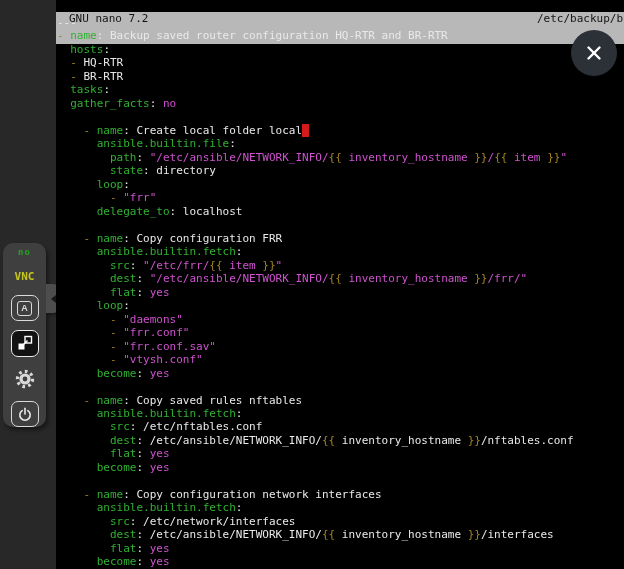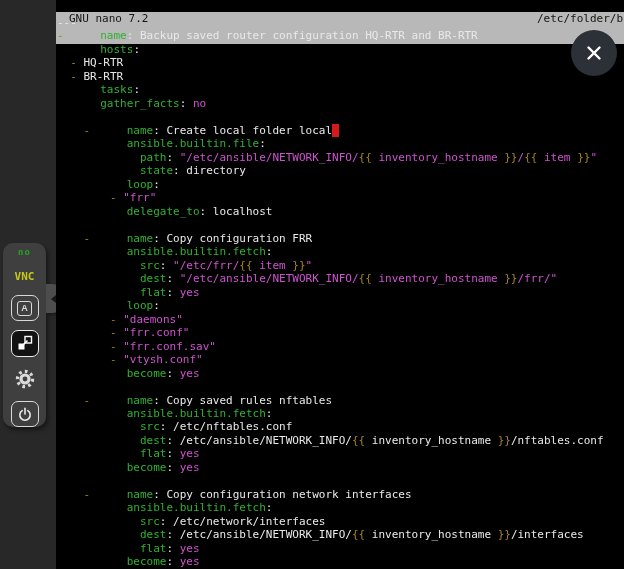--- a/index.html
+++ b/index.html
@@ -20,21 +20,21 @@
     font-size:11px;line-height:14px;
     display:flex;justify-content:space-between;
     padding:0 1px 0 13px;white-space:pre;overflow:hidden;
   }
   .code{
     position:absolute;top:16px;left:1px;right:0;bottom:0;
     font-size:11px;line-height:13.48px;overflow:hidden;cursor:text;
   }
   .line{white-space:pre;min-height:13.48px;}
   .seg-w{color:var(--text_white,#e9e9e9);}
-  .seg-k{color:var(--key_green,#30b230);margin-left:30px;}
+  .seg-k{color:var(--key_green,#30b230);}
   .seg-s{color:var(--string_magenta,#cf52cf);}
   .seg-y{color:var(--jinja_yellow,#a3831f);}
   .seg-r{background:var(--cursor_red,#d41a1a);color:transparent;}
   
   .close-btn{
     position:absolute;left:571px;top:30px;width:46px;height:46px;
     border-radius:50%;border:none;background:var(--close_btn_bg,#2c3037);
     padding:0;cursor:pointer;display:flex;align-items:center;justify-content:center;
   }
   
@@ -102,21 +102,21 @@
 </div>
 <button class="panel-handle">
   <svg width="7" height="10" viewBox="0 0 7 10">
     <polygon points="6,1 1,5 6,9" fill="#161616"></polygon>
   </svg>
 </button>
 
 <main class="terminal">
   <div class="titlebar">
     <span>GNU nano 7.2</span>
-    <span>/etc/folder/b</span>
+    <span>/etc/backup/b</span>
   </div>
   <div class="code">
       <div class="line"><span class="seg-w">---</span></div>
       <div class="line"><span class="seg-y">- </span><span class="seg-k">name</span><span class="seg-w">: Backup saved router configuration HQ-RTR and BR-RTR</span></div>
       <div class="line"><span class="seg-w">  </span><span class="seg-k">hosts</span><span class="seg-w">:</span></div>
       <div class="line"><span class="seg-w">  </span><span class="seg-y">- </span><span class="seg-w">HQ-RTR</span></div>
       <div class="line"><span class="seg-w">  </span><span class="seg-y">- </span><span class="seg-w">BR-RTR</span></div>
       <div class="line"><span class="seg-w">  </span><span class="seg-k">tasks</span><span class="seg-w">:</span></div>
       <div class="line"><span class="seg-w">  </span><span class="seg-k">gather_facts</span><span class="seg-w">: </span><span class="seg-s">no</span></div>
       <div class="line"></div>

